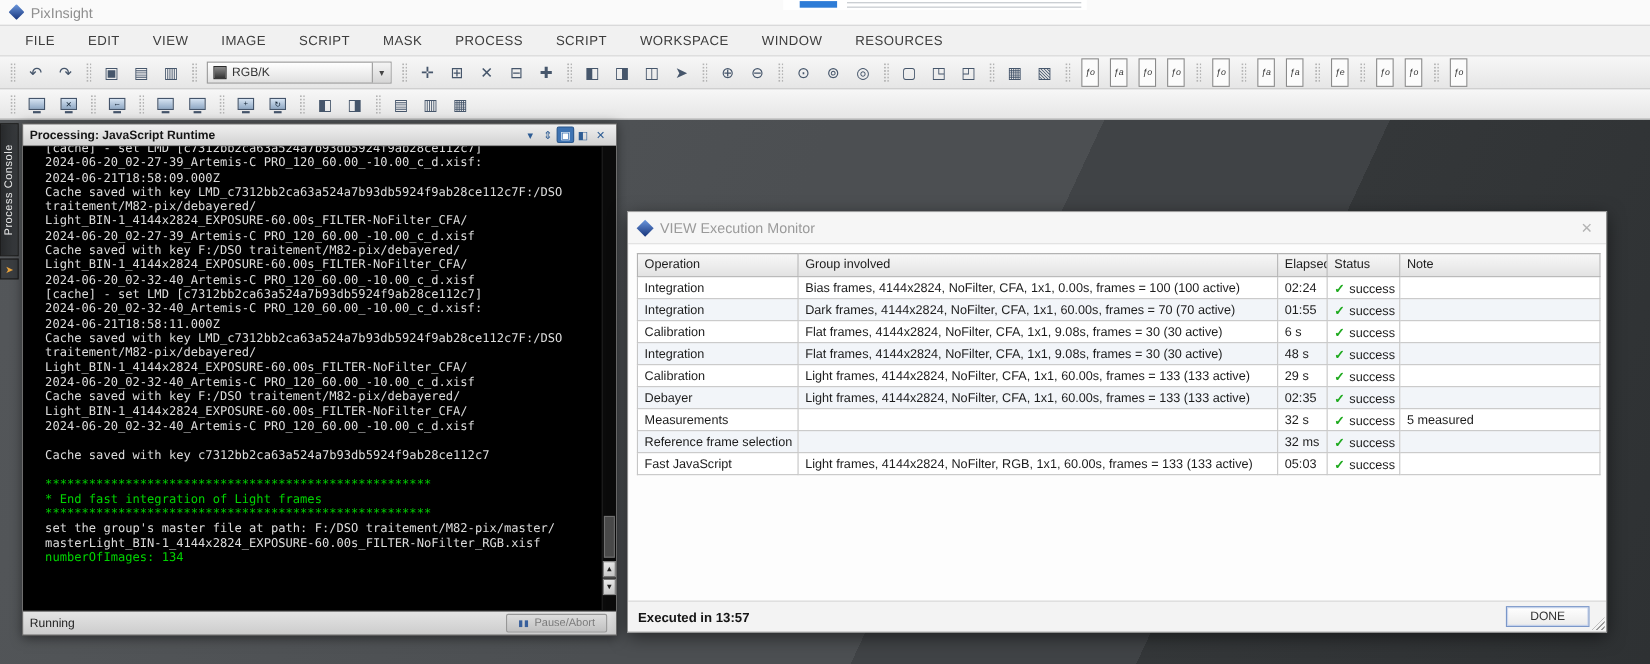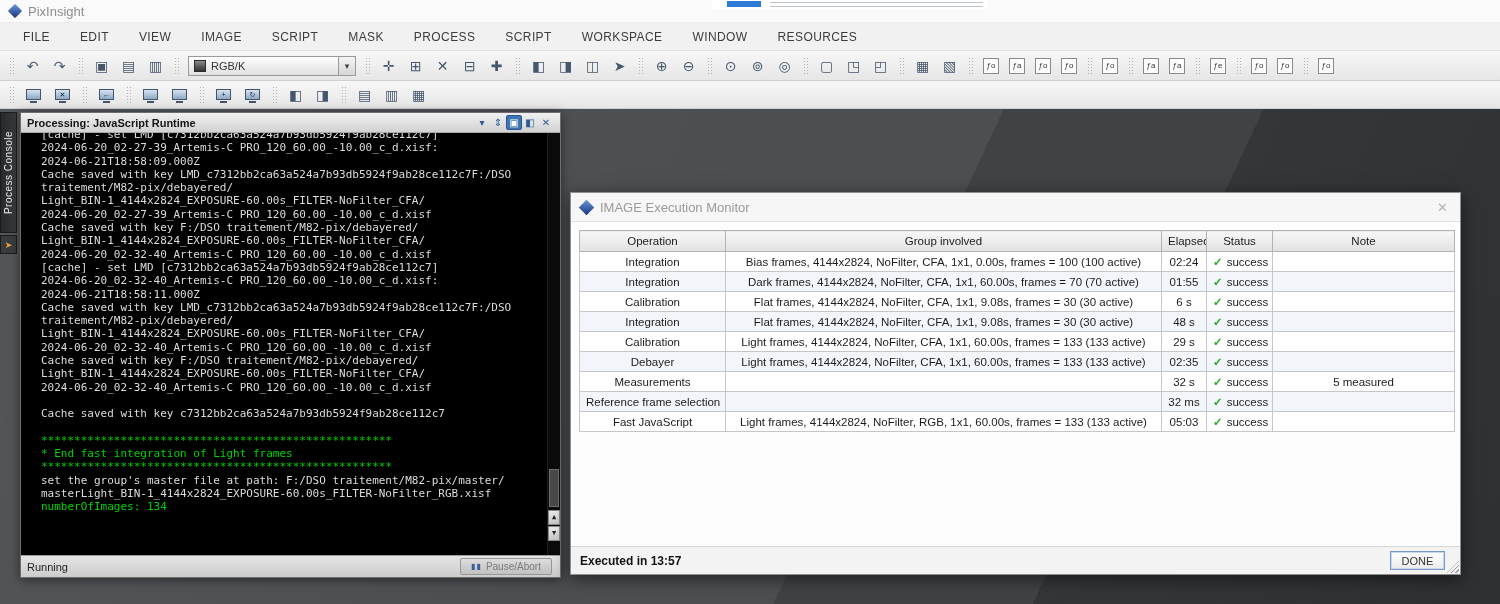--- a/index.html
+++ b/index.html
@@ -25,23 +25,23 @@
   .toolbar { background:linear-gradient(#f7f7f7,#e6e6e6); border-bottom:1px solid #cfcfcf;
              display:flex; align-items:center; padding:0 4px; }
   .tb1 { height:30px; } .tb2 { height:28px; }
   .tbseg { display:flex; align-items:center; }
   .grip { width:5px; height:18px; margin:0 5px;
           background-image:radial-gradient(#b3b3b3 34%, transparent 36%);
           background-size:3px 3px; }
   .tbtn { min-width:23px; height:22px; margin:0 2px; border-radius:3px;
           display:flex; align-items:center; justify-content:center;
           font-size:14px; color:#46566b; }
-  .fbox { width:16px; height:16px; margin:0 5px; border:1px solid #8a8a8a; background:#fcfcfc;
+  .fbox { width:16px; height:26px; margin:0 5px; border:1px solid #8a8a8a; background:#fcfcfc;
           display:flex; align-items:center; justify-content:center;
-          font-size:8px; color:#333; }
+          font-size:8px; font-style:italic; color:#333; }
   .mon  { width:15px; height:11px; margin:0 7px; border:1px solid #44546a;
           background:linear-gradient(#d5e3f2,#8fa8c4); position:relative;
           display:flex; align-items:center; justify-content:center; font-size:7px; color:#123; }
   .mon::after { content:""; position:absolute; left:3px; bottom:-4px; width:7px; height:2px; background:#44546a; }
 
   .combo { display:flex; align-items:center; width:168px; height:20px; margin:0 4px;
            border:1px solid #9a9a9a; background:linear-gradient(#ffffff,#e0e0e0); }
   .combo-img { width:12px; height:12px; margin:0 5px; border:1px solid #2a2a2a;
                background:linear-gradient(#8a8a8a,#333); }
   .combo-text { flex:1; font-size:11px; color:#333; }
@@ -99,31 +99,31 @@
             background:#fdfdfd; border:1px solid #8f8f8f; box-shadow:0 4px 16px rgba(0,0,0,.55);
             display:flex; flex-direction:column; }
   .dlg-titlebar { height:29px; background:#f6f6f6; border-bottom:1px solid #e2e2e2;
                   display:flex; align-items:center; gap:8px; padding:0 10px; }
   .dlg-logo { width:11px; height:11px; background:linear-gradient(135deg,#6b97dd,#16337a); transform:rotate(45deg); }
   .dlg-title { flex:1; font-size:13px; color:#9a9a9a; }
   .dlg-close { font-size:13px; color:#b3b3b3; padding:0 2px; }
   .dlg-body { flex:1; padding:8px 8px 0; overflow:hidden; }
   table.exec { border-collapse:collapse; table-layout:fixed; width:876px; }
   table.exec th, table.exec td { border:1px solid #c6c6c6; padding:2px 6px; font-size:11.5px;
-                                 white-space:nowrap; overflow:hidden; text-align:center; color:#1c1c1c; }
+                                 white-space:nowrap; overflow:hidden; text-align:left; color:#1c1c1c; }
   table.exec th { background:linear-gradient(#f7f7f7,#e2e2e2); border-color:#b3b3b3;
                   font-weight:normal; height:21px; }
   table.exec td { height:20px; }
   table.exec tbody tr:nth-child(even) { background:#f2f5f9; }
   table.exec tbody tr:nth-child(odd)  { background:#ffffff; }
   .check { color:#1faa1f; font-weight:bold; margin-right:4px; }
   .dlg-footer { height:28px; border-top:1px solid #d6d6d6; background:#f3f3f3;
                 display:flex; align-items:center; padding:0 9px; position:relative; }
   .executed { font-size:12px; font-weight:bold; color:#141414; }
-  .done-btn { margin-left:auto; margin-right:6px; width:55px; height:19px;
+  .done-btn { margin-left:auto; margin-right:6px; width:76px; height:19px;
               border:1px solid #7a97c9; box-shadow:inset 0 0 0 1px #ccd7ee;
               background:linear-gradient(#ffffff,#ebebeb);
               display:flex; align-items:center; justify-content:center; font-size:11px; color:#333; }
   .resize-grip { position:absolute; right:1px; bottom:1px; width:12px; height:12px;
                  background:repeating-linear-gradient(135deg, transparent 0 2px, #9a9a9a 2px 3px);
                  clip-path:polygon(100% 0, 100% 100%, 0 100%); }
 </style>
 </head>
 <body>
 
@@ -299,21 +299,21 @@
       <div class="pause-btn">
         <span class="pause-glyph">▮▮</span>
         <span>Pause/Abort</span>
       </div>
     </div>
   </div>
 
   <div class="dialog">
     <div class="dlg-titlebar">
       <span class="dlg-logo"></span>
-      <span class="dlg-title">IMAGE Execution Monitor</span>
+      <span class="dlg-title">VIEW Execution Monitor</span>
       <span class="dlg-close">✕</span>
     </div>
     <div class="dlg-body">
       <table class="exec">
         <colgroup>
           <col style="width:146px">
             <col style="width:436px">
             <col style="width:45px">
             <col style="width:66px">
             <col>

